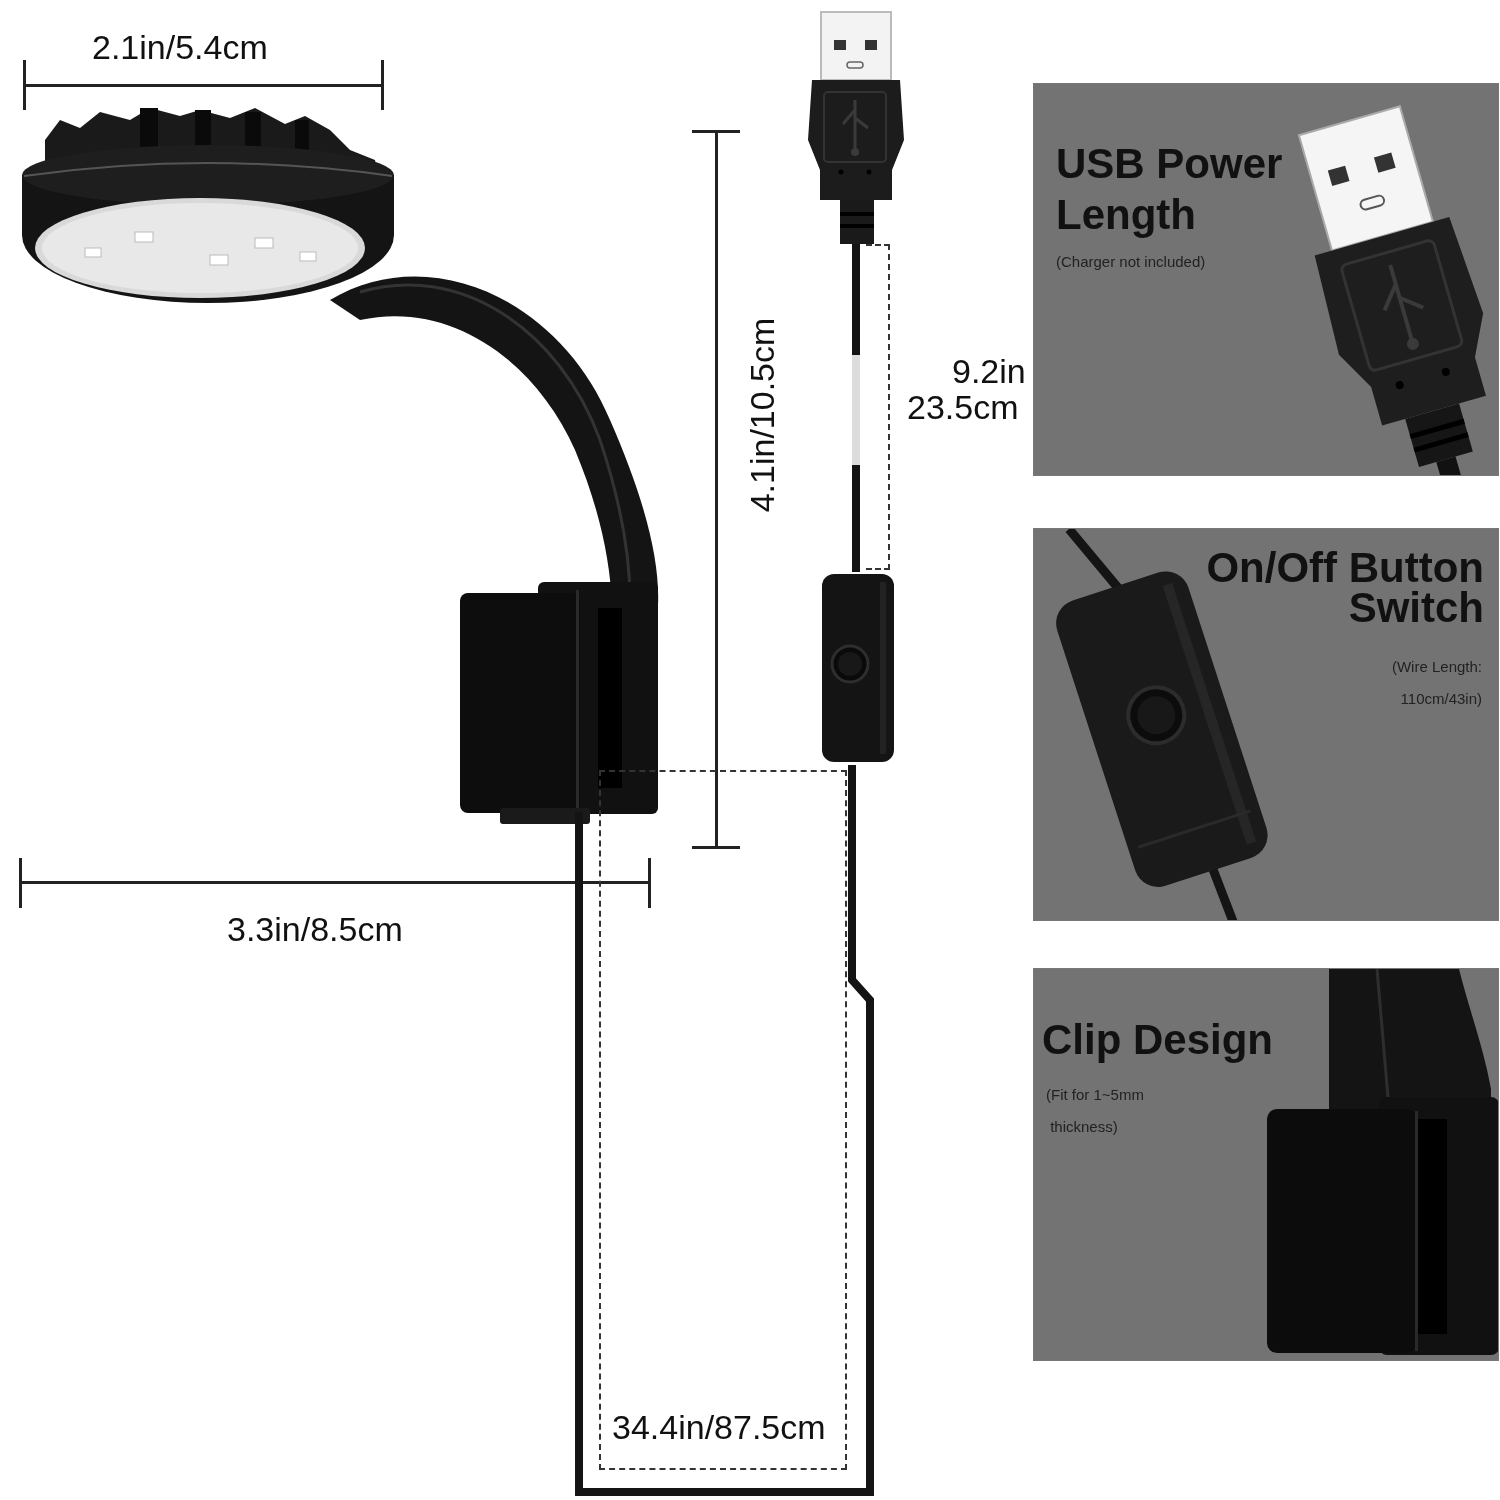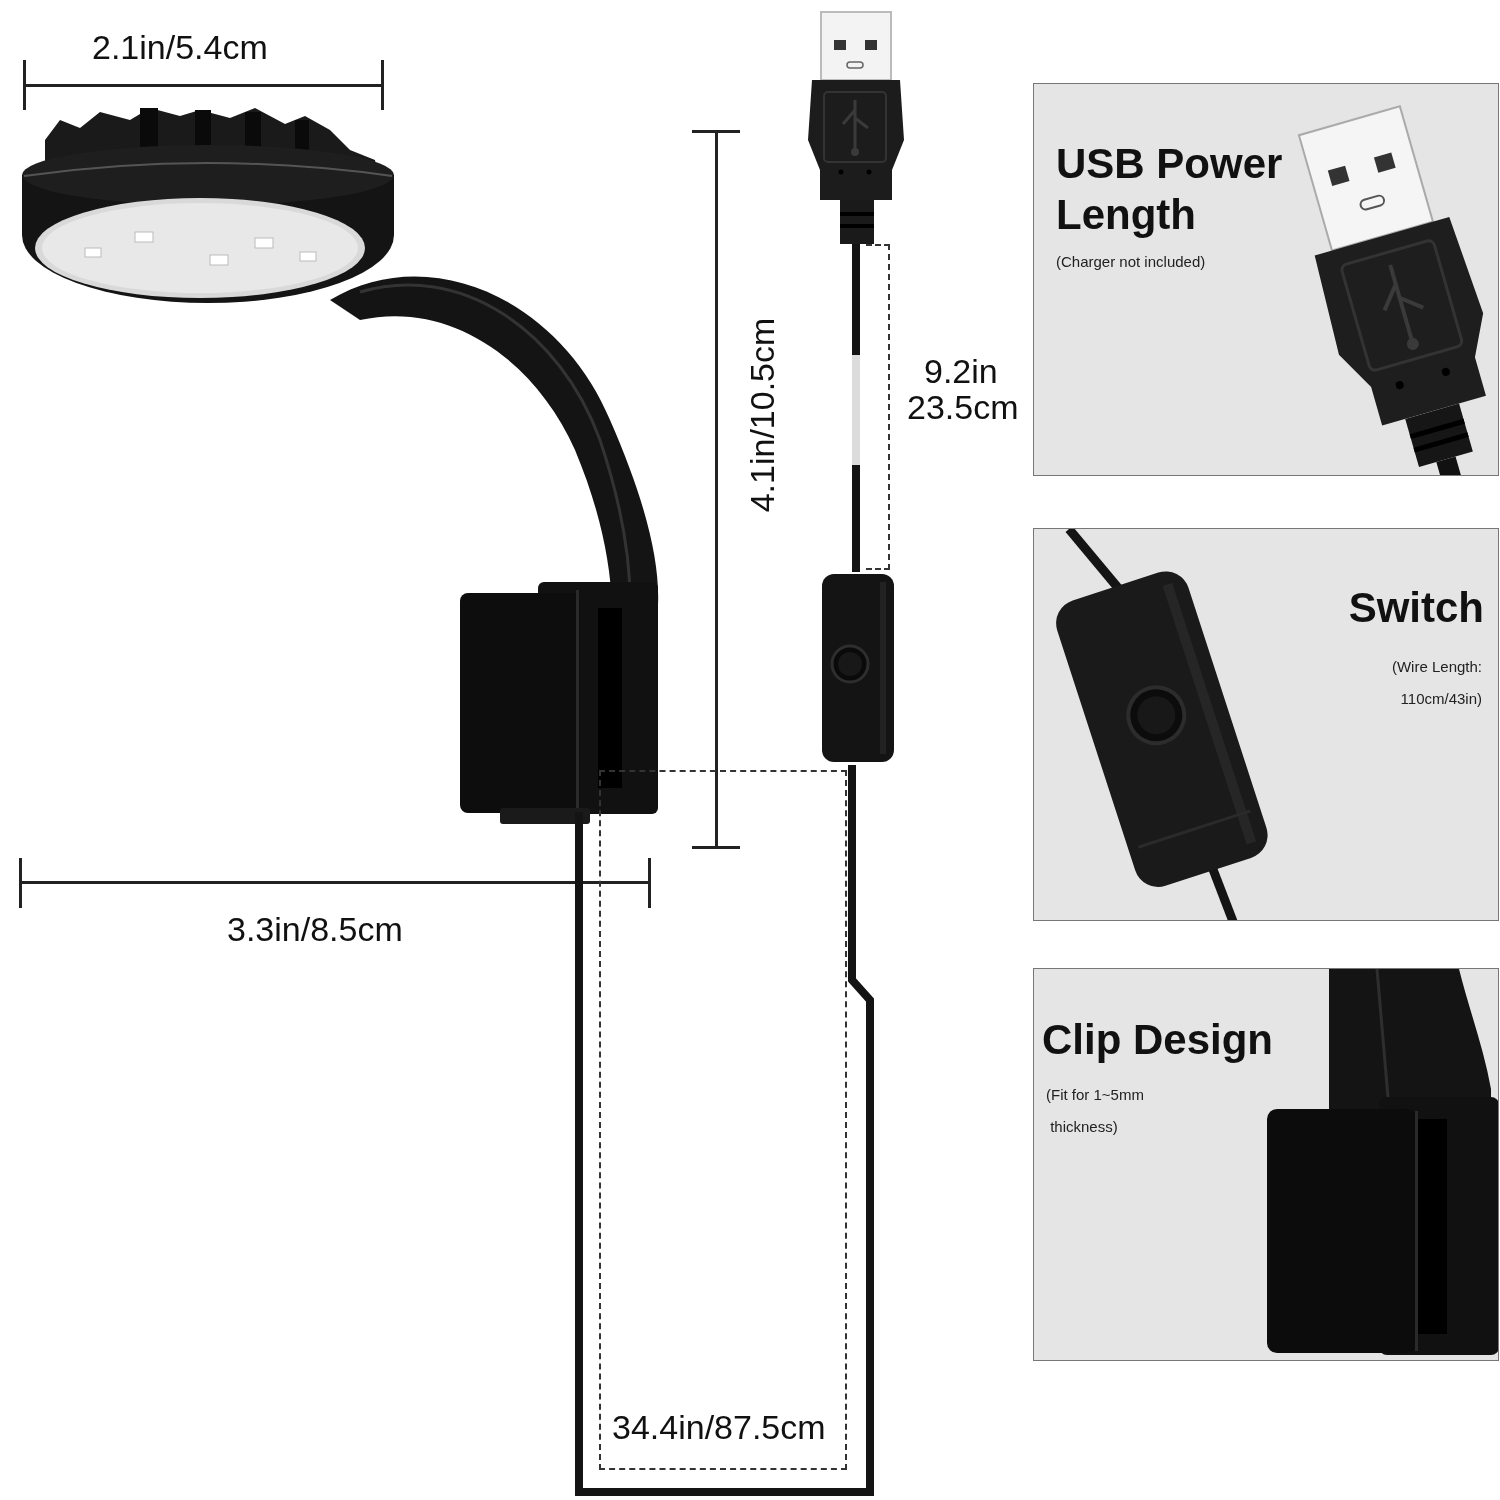--- a/index.html
+++ b/index.html
@@ -2,21 +2,21 @@
 <html><head>
 <meta charset="utf-8">
 <style>
   html, body { margin: 0; padding: 0; background: #ffffff; }
   body { width: 1500px; height: 1500px; position: relative; overflow: hidden;
          font-family: "Liberation Sans", sans-serif; color: #111; }
   .abs { position: absolute; }
   .dim-text { font-size: 34px; color: #111; white-space: nowrap; }
   .hline { position: absolute; height: 3px; background: #222; }
   .vline { position: absolute; width: 3px; background: #222; }
-  .panel { position: absolute; border: 1.5px solid #777; background: #e5e5e5; overflow: hidden; }
+  .panel { position: absolute; border: 1.5px solid #777; background: #737373; overflow: hidden; }
   .panel-title { position: absolute; font-weight: bold; font-size: 42px; line-height: 50px; color: #111; }
   .panel-sub { position: absolute; font-size: 15px; line-height: 32px; color: #222; }
   .dashed-box { position: absolute; border: 2px dashed #333; box-sizing: border-box; }
   svg { position: absolute; overflow: visible; }
 </style>
 </head>
 <body>
 
 <div class="abs dim-text" style="left:92px; top:28px;">2.1in/5.4cm</div>
 <div>
@@ -77,21 +77,21 @@
 <svg width="1500" height="1500" style="left:0; top:0;">
   <path d="M579,812 L579,1492 L870,1492 L870,1000 L852,980 L852,765" fill="none" stroke="#141414" stroke-width="8"></path>
   <path d="M856,240 L856,572" fill="none" stroke="#141414" stroke-width="8"></path>
   <rect x="850" y="355" width="14" height="110" fill="#ffffff" opacity="0.85"></rect>
 </svg>
 
 <div class="dashed-box" style="left:599px; top:770px; width:248px; height:700px;"></div>
 <div class="abs dim-text" style="left:612px; top:1408px;">34.4in/87.5cm</div>
 
 <div class="dashed-box" style="left:866px; top:244px; width:24px; height:326px; border-left:none;"></div>
-<div class="abs dim-text" style="left:924px; top:352px;">9.2in</div>
+<div class="abs dim-text" style="left:952px; top:352px;">9.2in</div>
 <div class="abs dim-text" style="left:907px; top:388px;">23.5cm</div>
 
 <svg width="120" height="250" style="left:796px; top:0;">
   <rect x="25" y="12" width="70" height="68" fill="#f3f3f3" stroke="#bbb" stroke-width="2"></rect>
   <rect x="38" y="40" width="12" height="10" fill="#333"></rect>
   <rect x="69" y="40" width="12" height="10" fill="#333"></rect>
   <rect x="51" y="62" width="16" height="6" rx="3" fill="none" stroke="#666" stroke-width="1.5"></rect>
   <path d="M16,80 L104,80 L108,140 L96,170 L96,200 L24,200 L24,170 L12,140 Z" fill="#1c1c1c"></path>
   <rect x="28" y="92" width="62" height="70" rx="4" fill="none" stroke="#333" stroke-width="2"></rect>
   <path d="M59,100 L59,150 M59,110 L47,124 M59,118 L72,128" stroke="#3a3a3a" stroke-width="3" fill="none"></path>
@@ -139,20 +139,21 @@
     <path d="M35,0 L85,60" stroke="#141414" stroke-width="9"></path>
     <path d="M175,330 L200,395" stroke="#141414" stroke-width="9"></path>
     <g transform="rotate(-18 130 210)">
       <rect x="62" y="50" width="138" height="300" rx="24" fill="#1a1a1a"></rect>
       <rect x="176" y="64" width="10" height="272" fill="#262626"></rect>
       <circle cx="130" cy="185" r="28" fill="#0c0c0c" stroke="#2c2c2c" stroke-width="4"></circle>
       <circle cx="130" cy="185" r="19" fill="#181818"></circle>
       <path d="M72,305 L190,305" stroke="#2a2a2a" stroke-width="3"></path>
     </g>
   </svg>
+  <div class="panel-title" style="right:14px; top:14px; text-align:right;">On/Off Button</div>
   <div class="panel-title" style="right:14px; top:54px; text-align:right;">Switch</div>
   <div class="panel-sub" style="right:16px; top:122px; text-align:right;">(Wire Length:</div>
   <div class="panel-sub" style="right:16px; top:154px; text-align:right;">110cm/43in)</div>
 </div>
 
 <div class="panel" style="left:1033px; top:968px; width:464px; height:391px;">
   <div class="panel-title" style="left:8px; top:46px;">Clip Design</div>
   <div class="panel-sub" style="left:12px; top:110px;">(Fit for 1~5mm</div>
   <div class="panel-sub" style="left:12px; top:142px; white-space:pre;"> thickness)</div>
   <svg width="240" height="400" style="left:225px; top:0;">

